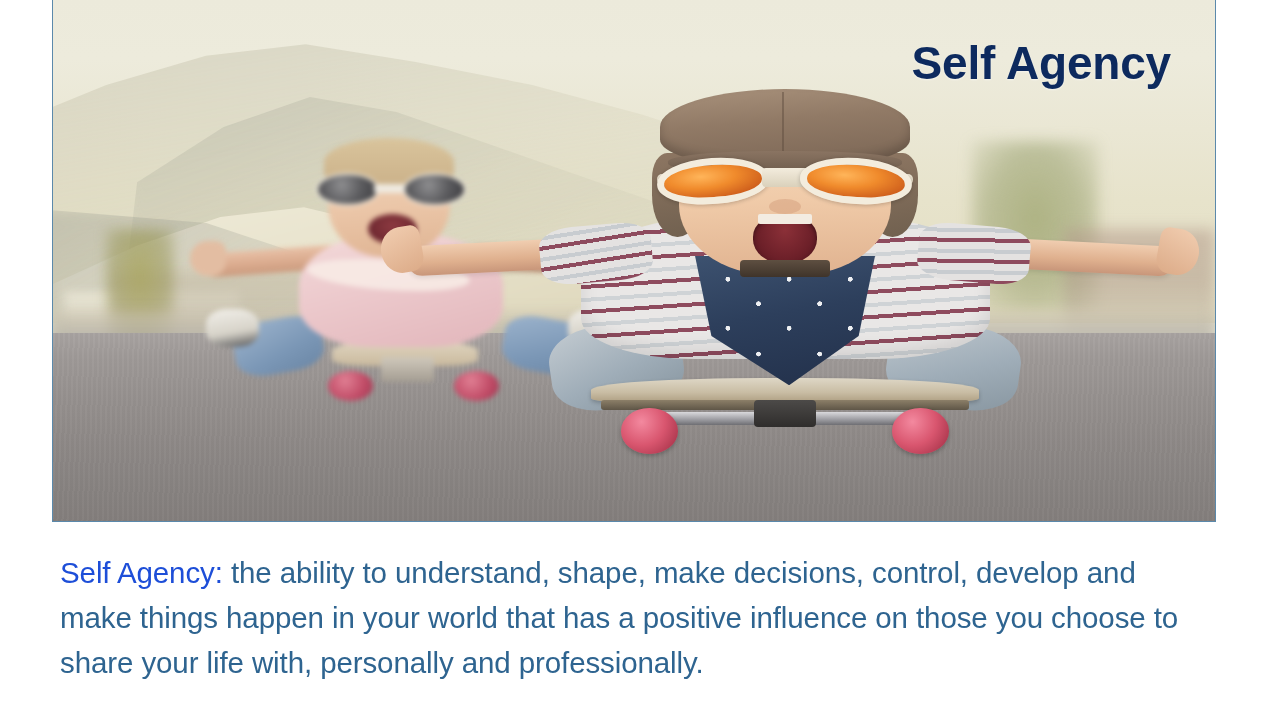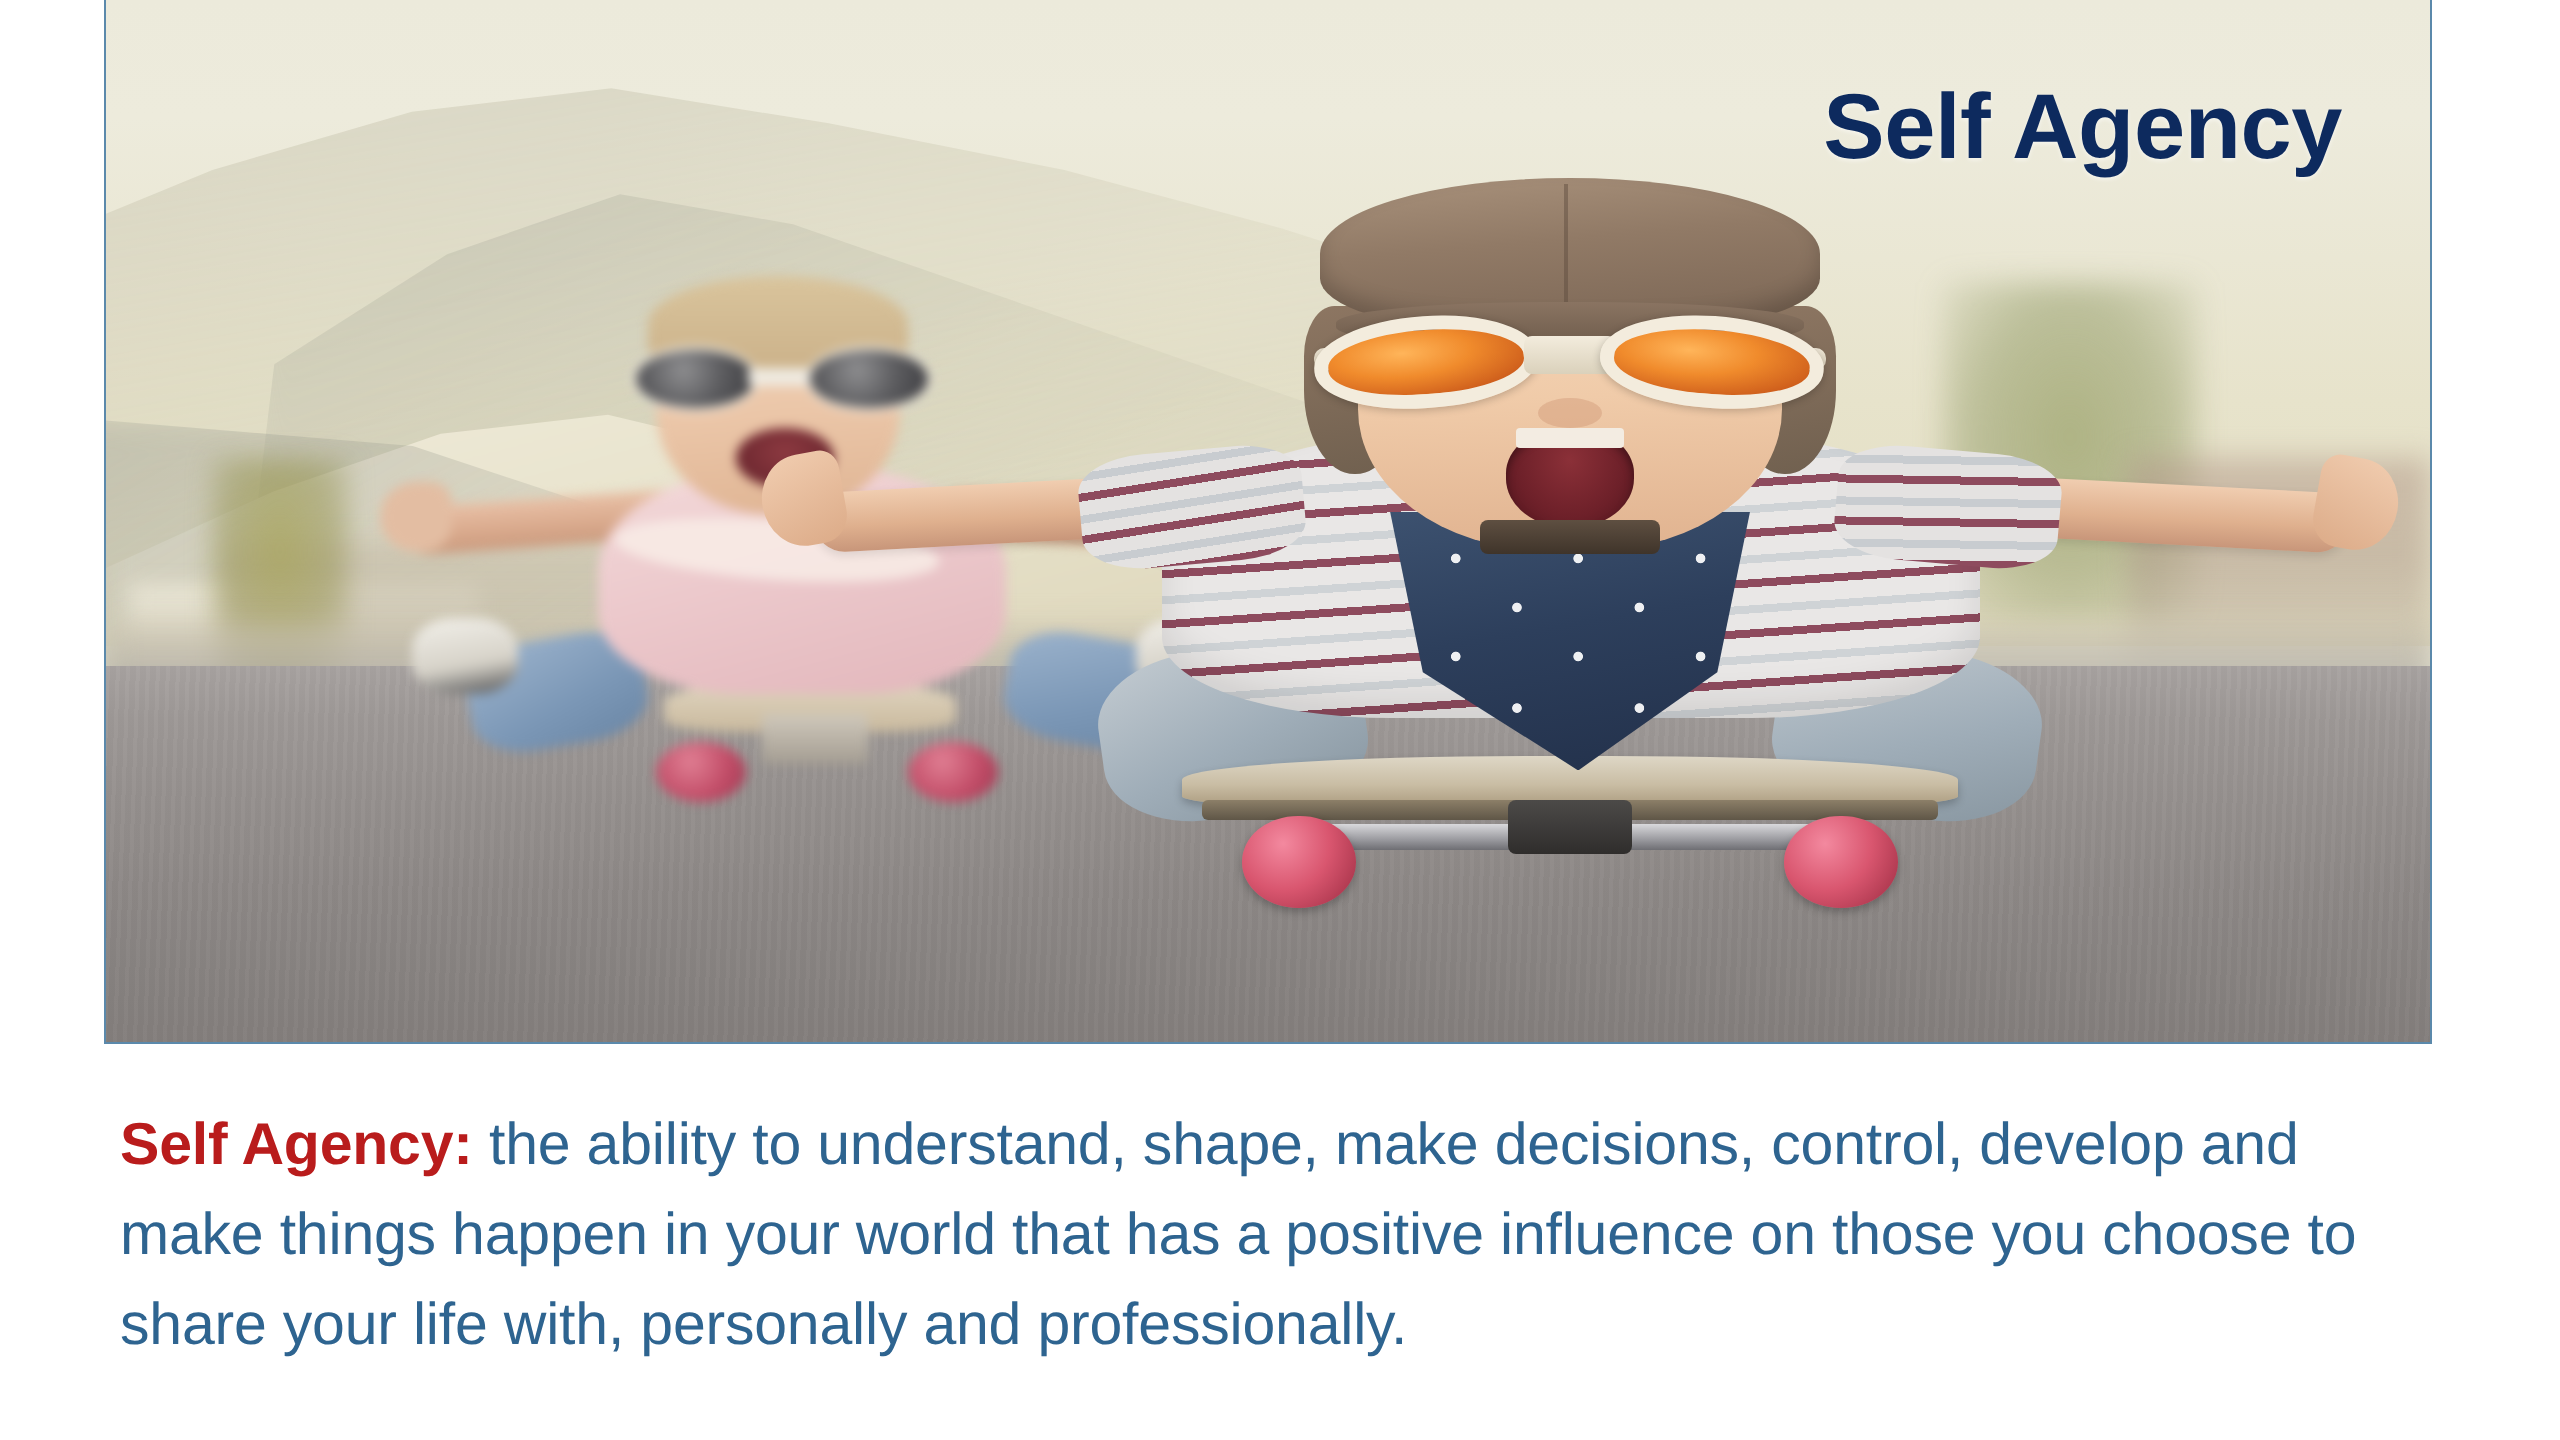--- a/index.html
+++ b/index.html
@@ -571,22 +571,22 @@
     position: absolute;
     left: 60px;
     top: 550px;
     width: 1152px;
     font-size: 29.5px;
     line-height: 45px;
     color: #2e6490;
     letter-spacing: -0.1px;
   }
   .body-text .lead {
-    font-weight: bold;
-    color: #b91c1c;
+    font-weight: normal;
+    color: #1d4ed8;
   }
 </style>
 </head>
 <body>
 
 <div class="slide">
 
   <div class="photo-frame">
     <div class="photo">
 

